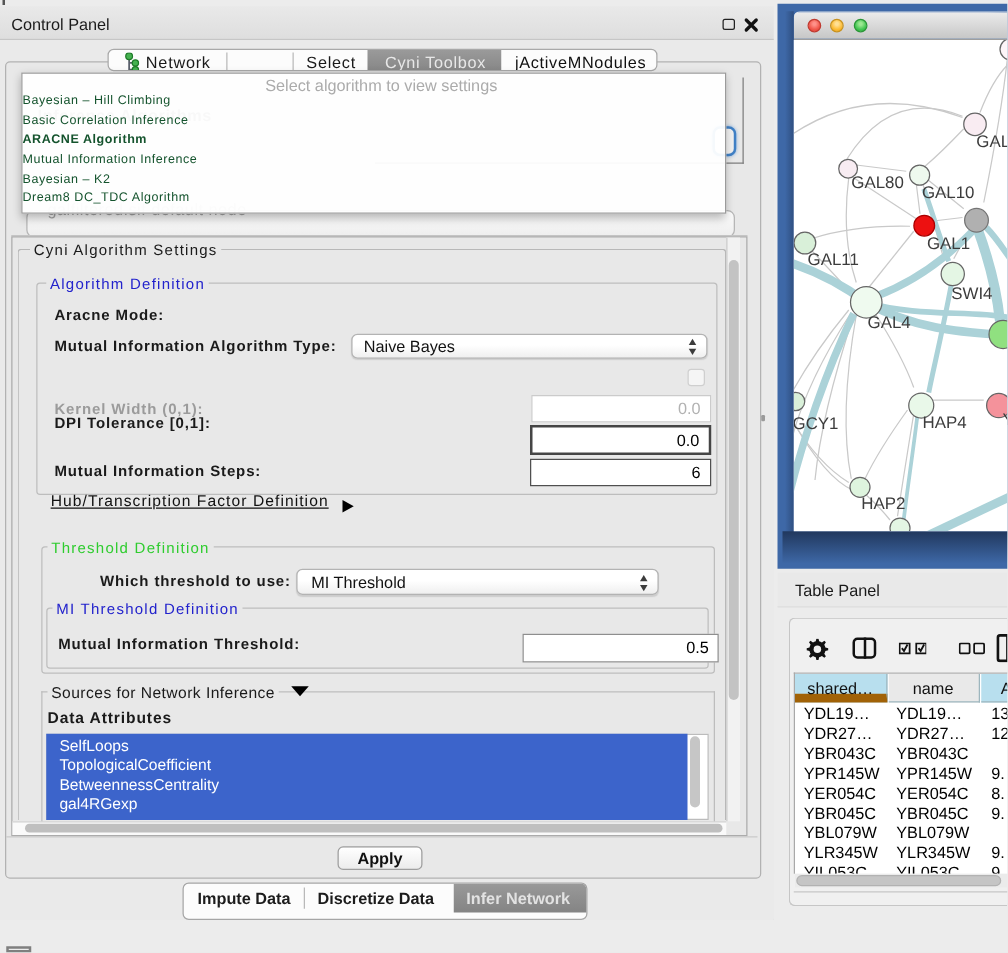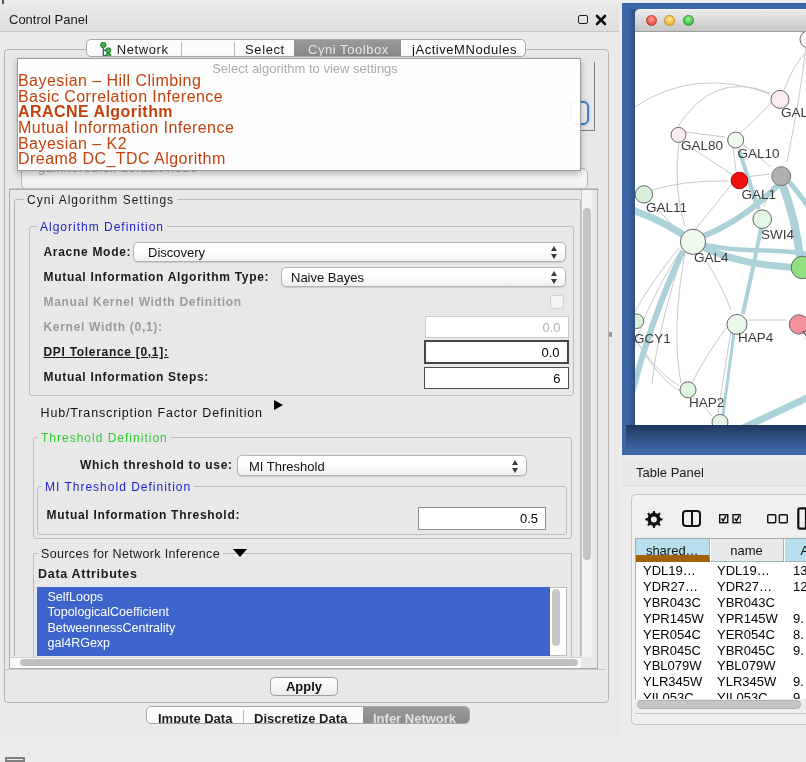--- a/index.html
+++ b/index.html
@@ -48,92 +48,84 @@
   <div class="abs" style="left:10px; top:657px; width:571px; height:11px; background:#fafafa; border-top:1px solid #d0d0d0;"></div>
   <div class="abs" style="left:20px; top:658.5px; width:558px; height:7.5px; background:#bfbfbf; border-radius:4px;"></div>
 
   <div class="abs" style="left:14px; top:199px; width:567px; height:457px; border:1px solid #b8b8b8; border-bottom:none; border-radius:3px 3px 0 0;"></div>
   <div class="gtitle" style="left:24px; top:193px; color:#1a1a1a;">Cyni Algorithm Settings</div>
 
   <div class="abs" style="left:29px; top:226px; width:545px; height:170px; border:1px solid #bdbdbd; border-radius:3px;"></div>
   <div class="gtitle" style="left:37px; top:220px; color:#2222cc;">Algorithm Definition</div>
 
   <div class="lbl abs" style="left:43.5px; top:245px;">Aracne Mode:</div>
-  <div class="combo" style="left:133px; top:242px; width:433px; height:20px;">
-    <span class="ctext" style="left:14px;">Discovery</span>
-    <span class="spin" style="right:7px; top:3px;">
-        <span class="up"></span>
-        <span class="dn"></span>
-      </span>
-  </div>
 
   <div class="lbl abs" style="left:43.5px; top:270px;">Mutual Information Algorithm Type:</div>
   <div class="combo" style="left:281px; top:266.5px; width:285px; height:20px;">
     <span class="ctext" style="left:9px;">Naive Bayes</span>
     <span class="spin" style="right:7px; top:3px;">
         <span class="up"></span>
         <span class="dn"></span>
       </span>
   </div>
 
-  <div class="lbl dis abs" style="left:43.5px; top:295px;">Manual Kernel Width Definition</div>
   <div class="abs" style="left:550px; top:295px; width:14px; height:14px; border:1px solid #cfcfcf; border-radius:3px; background:#f5f5f5;"></div>
 
   <div class="lbl dis abs" style="left:43.5px; top:320px;">Kernel Width (0,1):</div>
   <div class="tfield" style="left:424.5px; top:315.5px; width:144px; height:22px; border:1px solid #cbcbcb;">
       <span style="color:#b2b2b2;">0.0</span>
     </div>
 
-  <div class="lbl abs" style="left:43.5px; top:345px;text-decoration:underline;">DPI Tolerance [0,1]:</div>
+  <div class="lbl abs" style="left:43.5px; top:331px;">DPI Tolerance [0,1]:</div>
   <div class="tfield" style="left:423.5px; top:340px; width:145px; height:24px; border:2px solid #454545;">
       <span style="color:#000;">0.0</span>
     </div>
 
   <div class="lbl abs" style="left:43.5px; top:370px;">Mutual Information Steps:</div>
   <div class="tfield" style="left:423.5px; top:366.5px; width:145px; height:22px; border:1.5px solid #4f4f4f;">
       <span style="color:#000;">6</span>
     </div>
 
-  <div class="abs" style="left:40.5px; top:406px; font-size:12.5px; color:#111; white-space:nowrap; letter-spacing:0.85px;">Hub/Transcription Factor Definition</div>
+  <div class="abs" style="left:40.5px; top:394px; font-size:12.5px; color:#111; white-space:nowrap; letter-spacing:0.85px;text-decoration:underline;">Hub/Transcription Factor Definition</div>
   <div class="abs" style="left:274px; top:400px; width:0; height:0; border-top:5.5px solid transparent; border-bottom:5.5px solid transparent; border-left:9px solid #000;"></div>
 
   <div class="abs" style="left:33px; top:437px; width:539px; height:102px; border:1px solid #bdbdbd; border-radius:3px;"></div>
   <div class="gtitle" style="left:38px; top:431px; color:#2fcc2f;">Threshold Definition</div>
 
   <div class="lbl abs" style="left:80px; top:458px;">Which threshold to use:</div>
   <div class="combo" style="left:237px; top:455px; width:290px; height:21px;text-decoration:underline;">
     <span class="ctext" style="left:11px;">MI Threshold</span>
     <span class="spin" style="right:7px; top:3.5px;">
         <span class="up"></span>
         <span class="dn"></span>
       </span>
   </div>
 
   <div class="abs" style="left:37px; top:486px; width:530px; height:49px; border:1px solid #bdbdbd; border-radius:3px;"></div>
   <div class="gtitle" style="left:42px; top:480px; color:#2222cc;">MI Threshold Definition</div>
   <div class="lbl abs" style="left:46.5px; top:508px;">Mutual Information Threshold:</div>
-  <div class="tfield" style="left:418px; top:506.5px; width:128px; height:23px; border:1px solid #8e8e8e;">
+  <div class="tfield" style="left:418px; top:506.5px; width:157px; height:23px; border:1px solid #8e8e8e;">
       <span style="color:#000;">0.5</span>
     </div>
 
   <div class="abs" style="left:33px; top:553px; width:539px; height:104px; border:1px solid #bdbdbd; border-bottom:none;"></div>
   <div class="gtitle" style="left:38px; top:547px; color:#1a1a1a; font-size:12.5px; letter-spacing:0.35px;">Sources for Network Inference</div>
   <div class="abs" style="left:233px; top:548.5px; width:0; height:0; border-left:7.5px solid transparent; border-right:7.5px solid transparent; border-top:8px solid #000;"></div>
 
   <div class="lbl abs" style="left:38px; top:567px; font-size:12.5px;">Data Attributes</div>
 
   <div class="abs" style="left:37px; top:587px; width:530px; height:69px; background:#ffffff; border:1px solid #bcbcbc;"></div>
   <div class="abs" style="left:37px; top:587px; width:513px; height:69px; background:#3c64cb;"></div>
   <div class="abs" style="left:47.5px; top:589.5px; font-size:12.5px; color:#fff; line-height:15.6px;">SelfLoops<br>TopologicalCoefficient<br>BetweennessCentrality<br>gal4RGexp</div>
   <div class="abs" style="left:551.5px; top:589px; width:8.5px; height:57px; background:#c6c6c6; border-radius:4px;"></div>
 
   <div class="abs" style="left:5px; top:669px; width:601px; height:1px; background:#c9c9c9;"></div>
   <div class="abs" style="left:270px; top:677px; width:68px; height:19px; background:linear-gradient(#ffffff,#ececec); border:1px solid #9f9f9f; border-radius:4.5px; text-align:center; font-size:13px; font-weight:bold; color:#111; line-height:18px;">Apply</div>
 
-  <div class="abs" style="left:146px; top:705.5px; width:324px; height:18px; background:#fcfcfc; border:1px solid #a6a6a6; border-radius:5px; overflow:hidden;">
+  <div class="abs" style="left:146px; top:705.5px; width:324px; height:30px; background:#fcfcfc; border:1px solid #a6a6a6; border-radius:5px; overflow:hidden;">
     <div class="abs" style="left:0; top:0; width:215.5px; height:23px;"></div>
     <div class="abs" style="left:96px; top:3px; width:1px; height:17px; background:#b9b9b9;"></div>
     <div class="abs" style="left:215.5px; top:0; width:108.5px; height:23px; background:linear-gradient(#999999,#848484);"></div>
     <div class="abs" style="left:11px; top:4px; font-size:13px; font-weight:bold; color:#1c1c1c;">Impute Data</div>
     <div class="abs" style="left:107px; top:4px; font-size:13px; font-weight:bold; color:#1c1c1c;">Discretize Data</div>
     <div class="abs" style="left:226px; top:4px; font-size:13px; font-weight:bold; color:#e2e2e2;">Infer Network</div>
   </div>
 
   <div class="abs" style="left:85.7px; top:38.6px; width:440.3px; height:18.5px; background:#fcfcfc; border:1px solid #a9a9a9; border-radius:5px; overflow:hidden;">
     <div class="abs" style="left:207.3px; top:0; width:107px; height:18.5px; background:linear-gradient(#9a9a9a,#858585);"></div>
@@ -150,21 +142,21 @@
     <div class="abs" style="left:158.4px; top:2.2px; font-size:13px; color:#1a1a1a; letter-spacing:0.6px;">Select</div>
     <div class="abs" style="left:221.3px; top:2.2px; font-size:13px; color:#e8e8e8; letter-spacing:0.55px;">Cyni Toolbox</div>
     <div class="abs" style="left:325.3px; top:2.2px; font-size:13px; color:#111; letter-spacing:0.55px;">jActiveMNodules</div>
   </div>
 
   <div class="abs" style="left:30px; top:85px; font-size:13px; font-weight:bold; color:#7a7a7a; letter-spacing:0.5px;">Inference Algorithms</div>
   <div class="abs" style="left:38px; top:160px; font-size:13px; color:#a6a6a6; letter-spacing:0.4px;">galfiltered.sif default node</div>
 
   <div class="abs" style="left:17px; top:57.5px; width:564px; height:113.5px; background:rgba(255,255,255,0.95); border:1px solid #9b9b9b; box-shadow:0 3px 7px rgba(0,0,0,0.28);"></div>
   <div class="abs" style="left:17px; top:61px; width:576px; text-align:center; font-size:13px; color:#ababab;">Select algorithm to view settings</div>
-  <div class="abs" style="left:18px; top:72.8px; font-size:16px; color:#c2410c; line-height:15.7px; letter-spacing:0.45px;">Bayesian – Hill Climbing<br>Basic Correlation Inference<br><b>ARACNE Algorithm</b><br>Mutual Information Inference<br>Bayesian – K2<br>Dream8 DC_TDC Algorithm</div>
+  <div class="abs" style="left:18px; top:72.8px; font-size:10px; color:#14532d; line-height:15.7px; letter-spacing:0.45px;">Bayesian – Hill Climbing<br>Basic Correlation Inference<br><b>ARACNE Algorithm</b><br>Mutual Information Inference<br>Bayesian – K2<br>Dream8 DC_TDC Algorithm</div>
 
   <div class="abs" style="left:2px; top:0; width:2px; height:4px; background:#555;"></div>
   <div class="abs" style="left:609px; top:332px; width:3px; height:5px; background:#9a9a9a; border-radius:1px;"></div>
   <div class="abs" style="left:5px; top:757px; width:20px; height:5px; border:2px solid #7f7f7f; background:#ededed;"></div>
 
   <div class="abs" style="left:622px; top:3px; width:184px; height:452px; background:#3e68a7;"></div>
 
   <div class="abs" style="left:626px; top:424.6px; width:180px; height:26px; background:linear-gradient(rgba(15,26,48,0.62), rgba(62,104,167,0));"></div>
   <div class="abs" style="left:628px; top:9px; width:7px; height:416px; background:linear-gradient(90deg, rgba(62,104,167,0), rgba(20,32,56,0.35));"></div>
 

